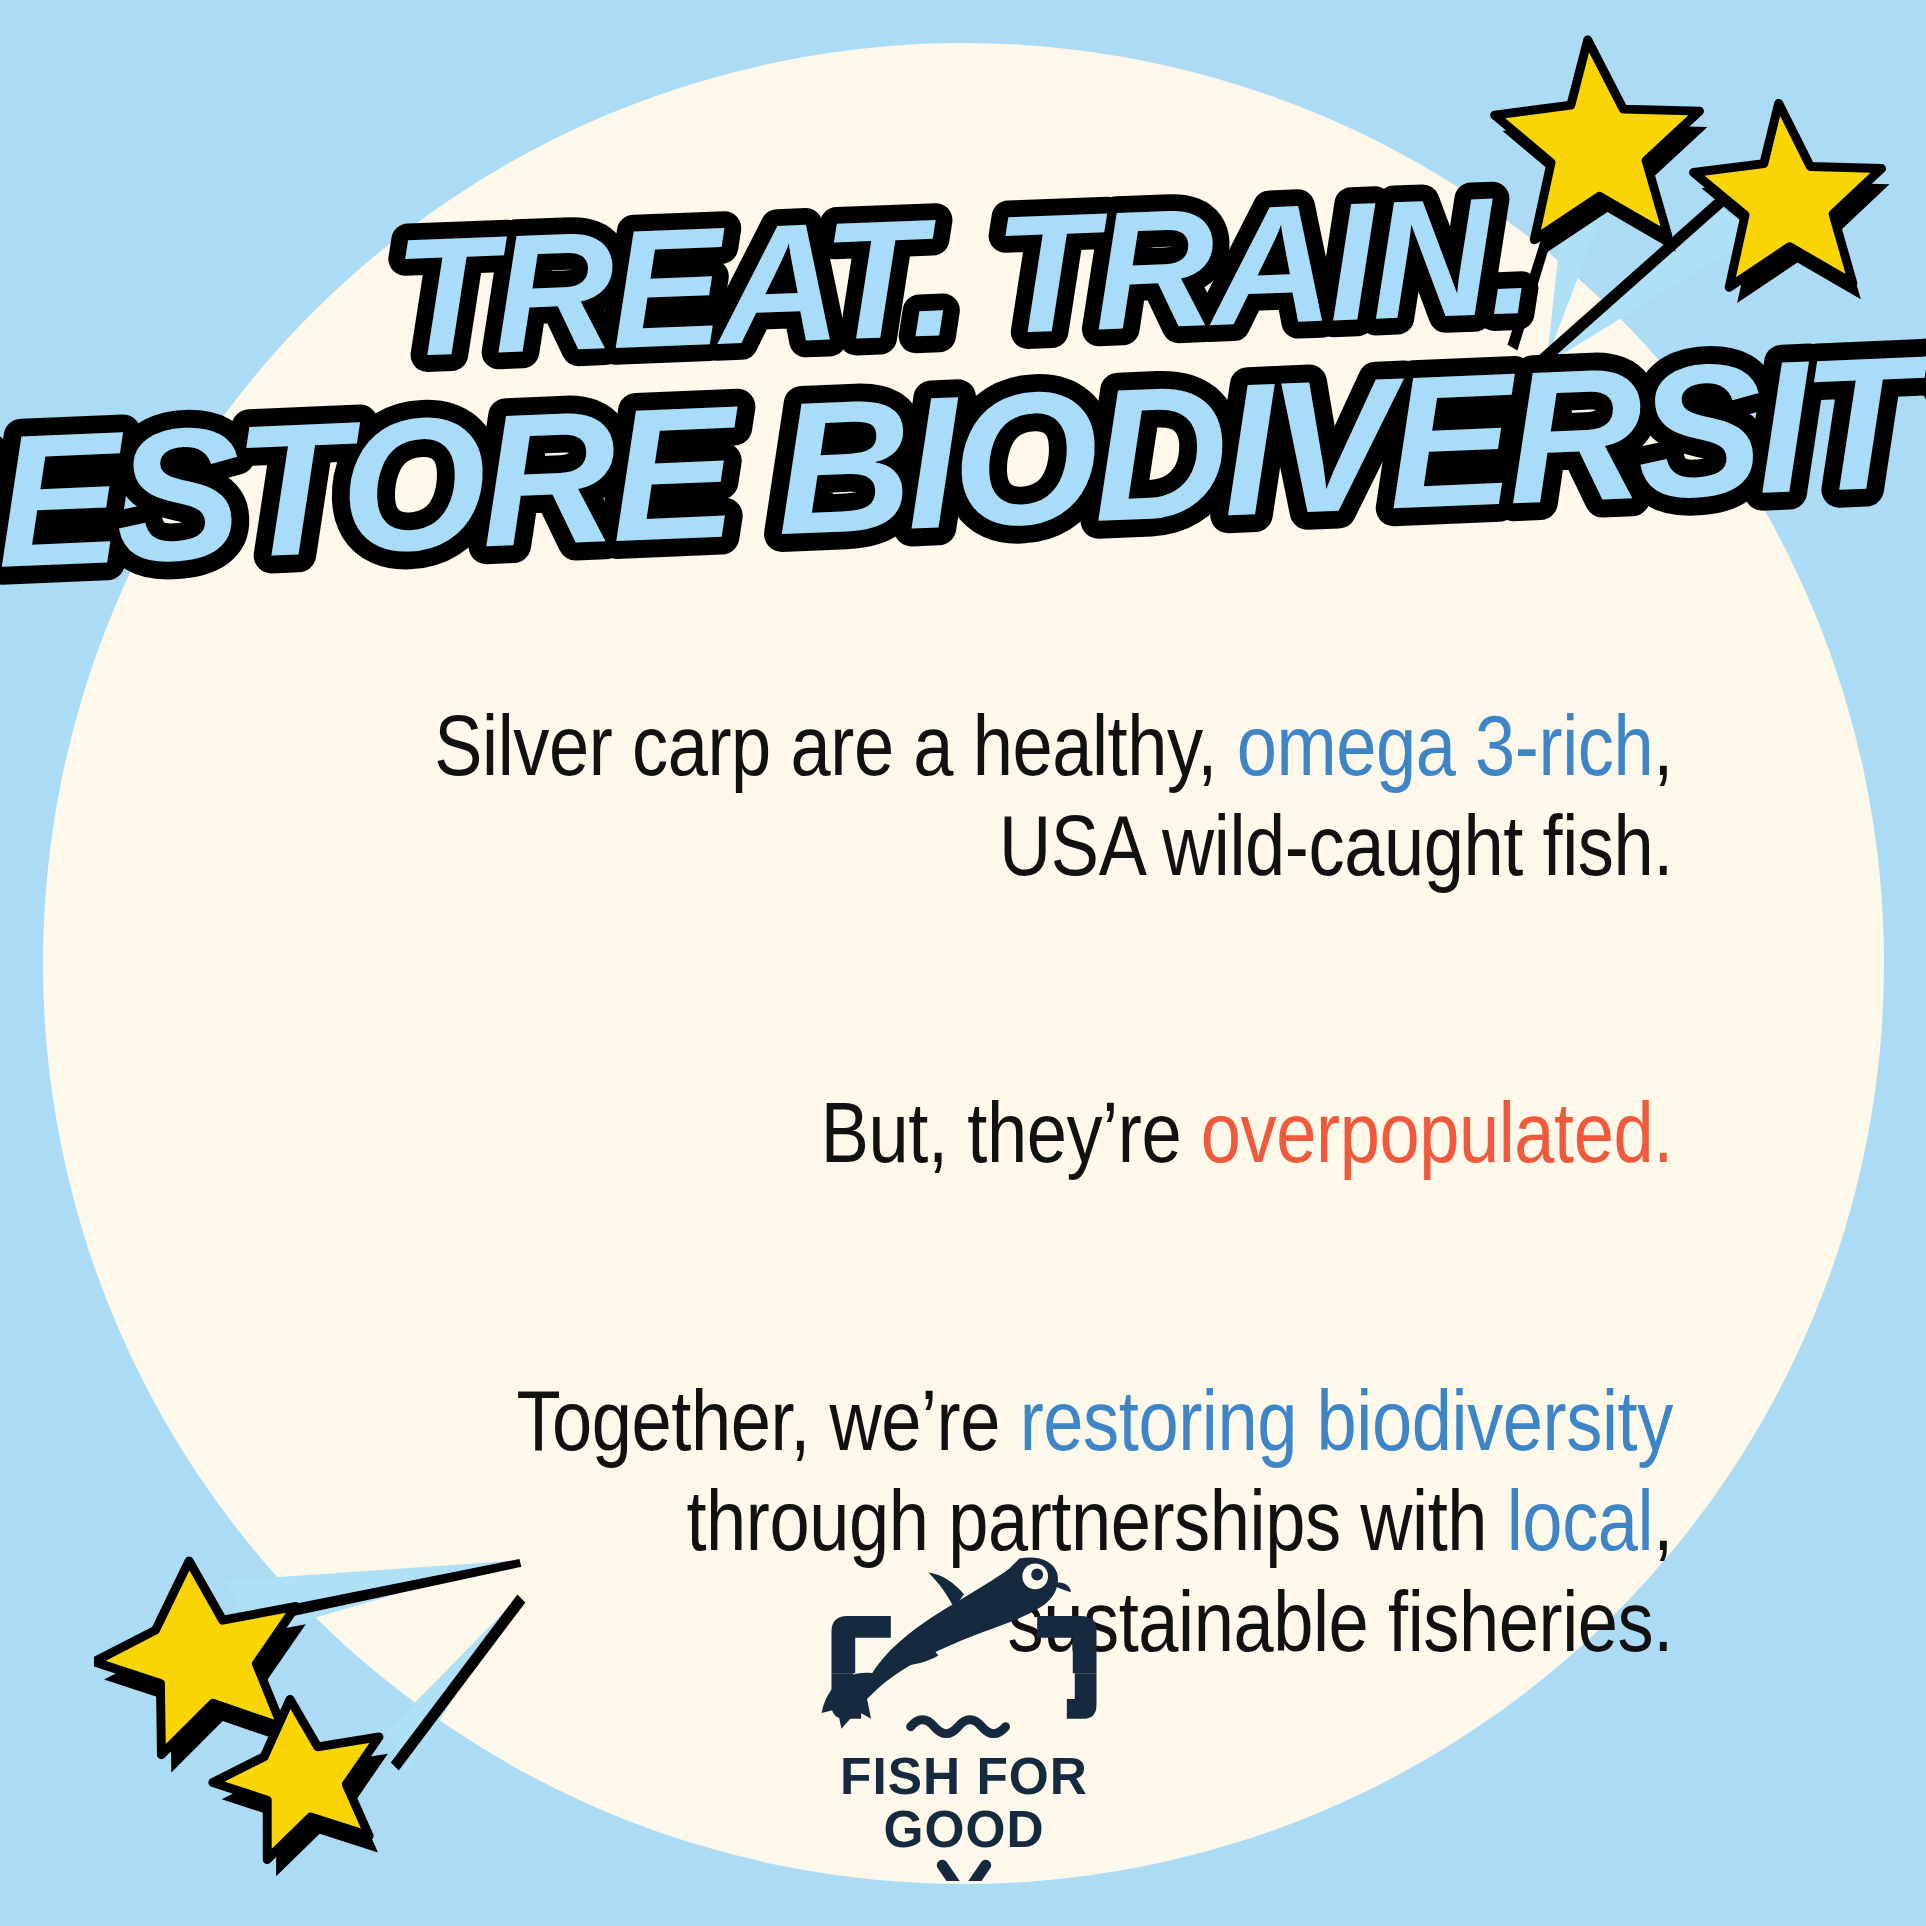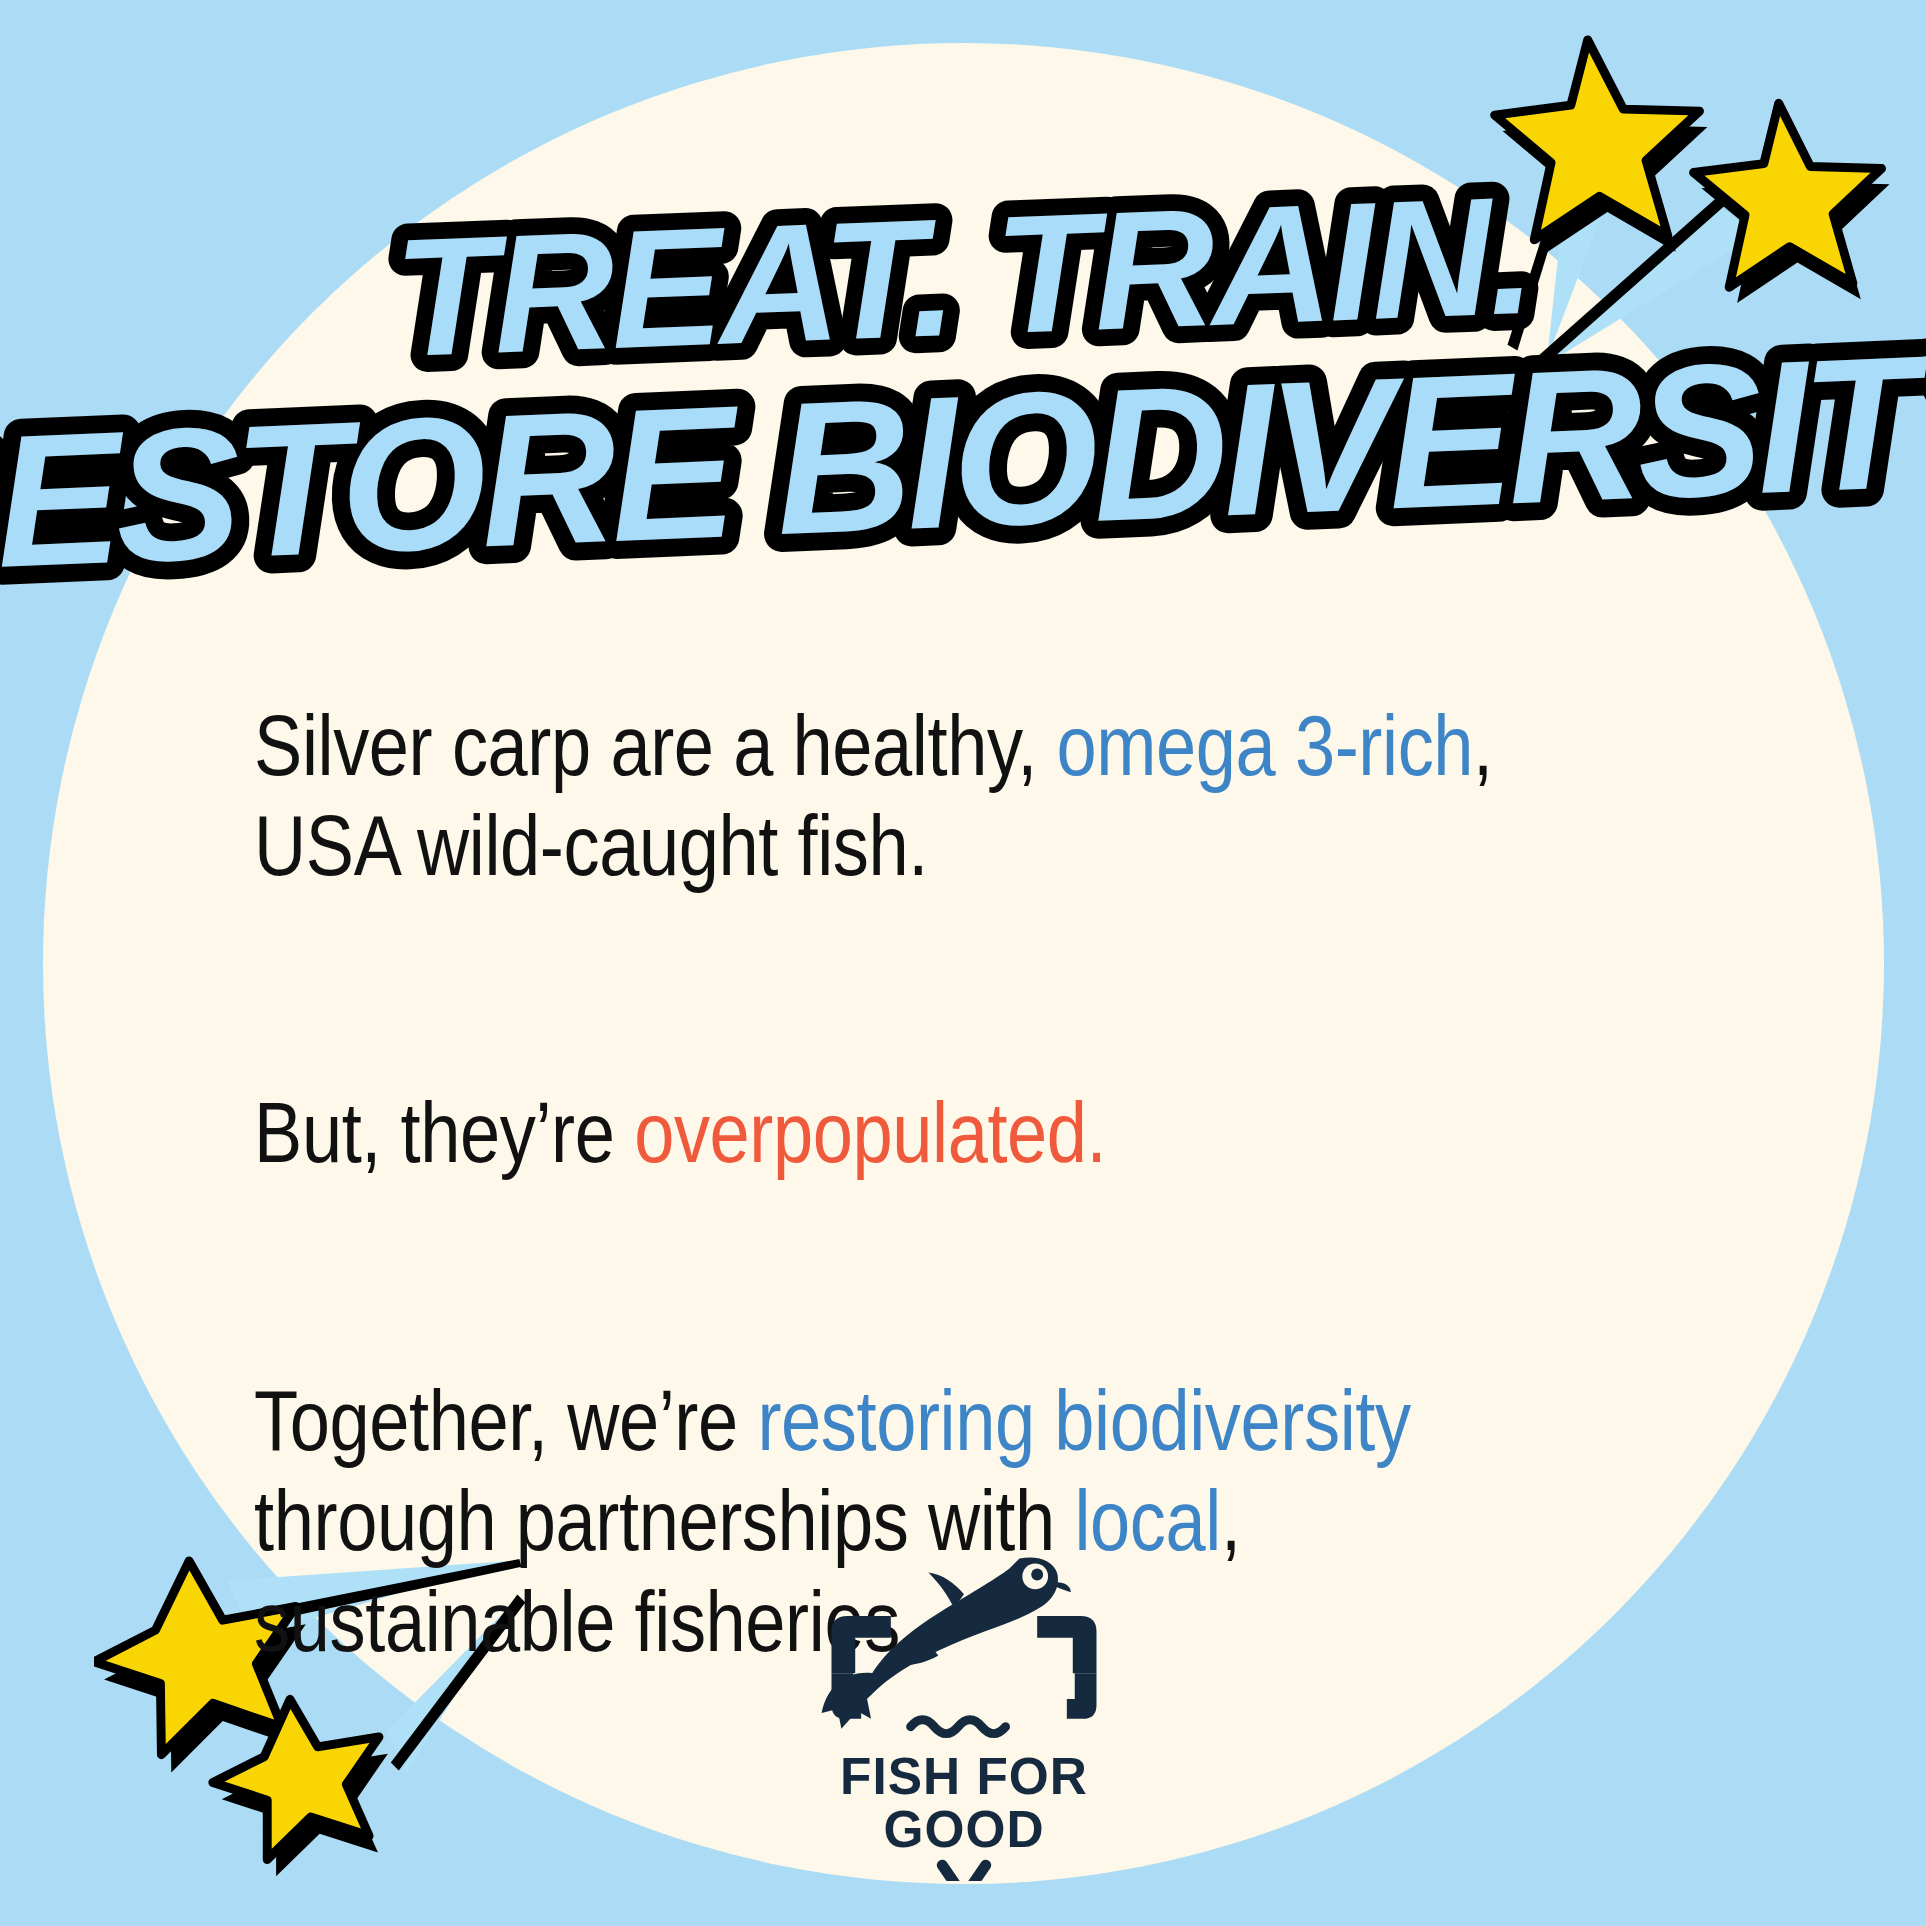--- a/index.html
+++ b/index.html
@@ -44,21 +44,21 @@
     white-space: nowrap;
   }
   .headline-line svg { display: block; margin: 0 auto; overflow: visible; }
 
   
   #body-copy {
     position: absolute;
     left: 119px;
     top: 594px;
     width: 1689px;
-    text-align: left;
+    text-align: right;
     color: #111111;
   }
   .para {
     font-family: "Liberation Sans", sans-serif;
     font-size: 86px;
     line-height: 1.17;
     letter-spacing: -0.5px;
     font-weight: 400;
     transform: scaleX(0.84);
     transform-origin: 50% 50%;

